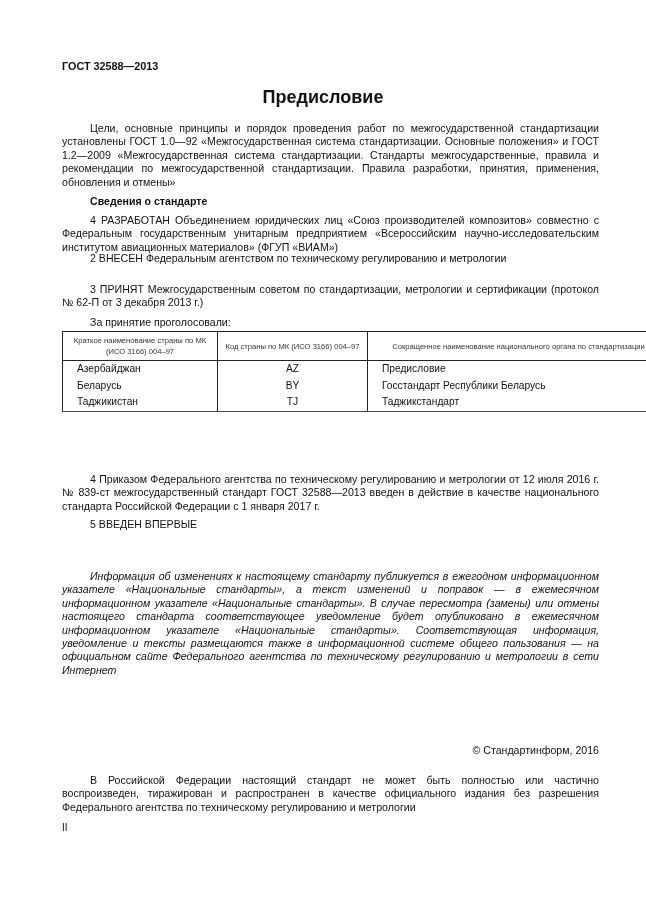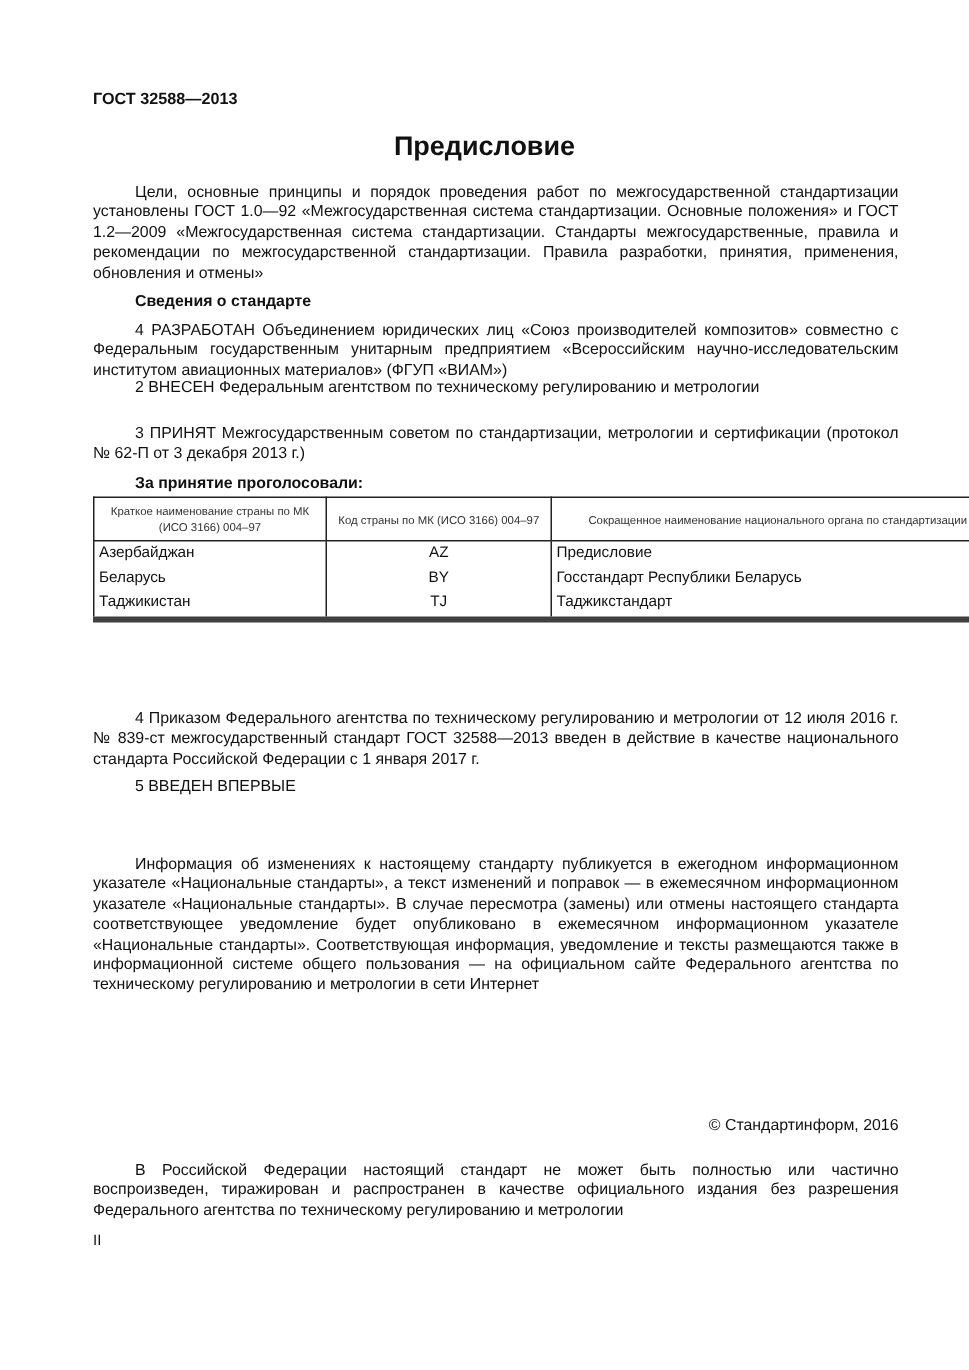--- a/index.html
+++ b/index.html
@@ -8,33 +8,33 @@
   .abs { position: absolute; }
   .doc-code { left: 62px; top: 60px; font-weight: bold; font-size: 10.8px; }
   .title { left: 0; width: 646px; top: 87px; text-align: center; font-weight: bold; font-size: 18px; }
   .para { left: 62px; width: 537px; line-height: 13.4px; text-align: justify; }
   .indent { text-indent: 28px; }
   .p-intro { top: 122px; }
   .subhead { left: 90px; top: 195px; font-weight: bold; }
   .p1 { top: 214px; }
   .p2 { top: 252px; }
   .p3 { top: 283px; }
-  .voted { left: 90px; top: 316px; font-weight: bold; }
+  .voted { left: 90px; top: 316px; }
   table.votes { position: absolute; left: 62px; top: 331px; width: 608px; border-collapse: collapse;
                 font-size: 10.2px; }
   table.votes th { font-weight: normal; font-size: 7.6px; line-height: 11px; color: #333; padding: 3px 2px 3px;
                    border: 1px solid #222; text-align: center; height: 21px; }
-  table.votes td { padding: 0 3px; height: 16.6px; line-height: 16.6px;
+  table.votes td { padding: 0 14px; height: 16.6px; line-height: 16.6px;
                    border-left: 1px solid #222; border-right: 1px solid #222; }
-  table.votes tr:last-child td { border-bottom: 4px solid #404040; }
+  table.votes tr:last-child td { border-bottom: 1px solid #404040; }
   table.votes td.code { text-align: center; }
   .col1 { width: 150px; } .col2 { width: 145px; }
   .p4 { top: 473px; }
   .p5 { left: 90px; top: 518px; }
-  .info { top: 570px; }
+  .info { top: 570px; font-style: italic; }
   .copyright { right: 47px; top: 744px; }
   .p-rights { top: 774px; }
   .page-num { left: 62px; top: 822px; font-size: 10px; }
 </style>
 </head>
 <body>
 
 <div class="abs doc-code">ГОСТ 32588—2013</div>
 <div class="abs title">Предисловие</div>
 

